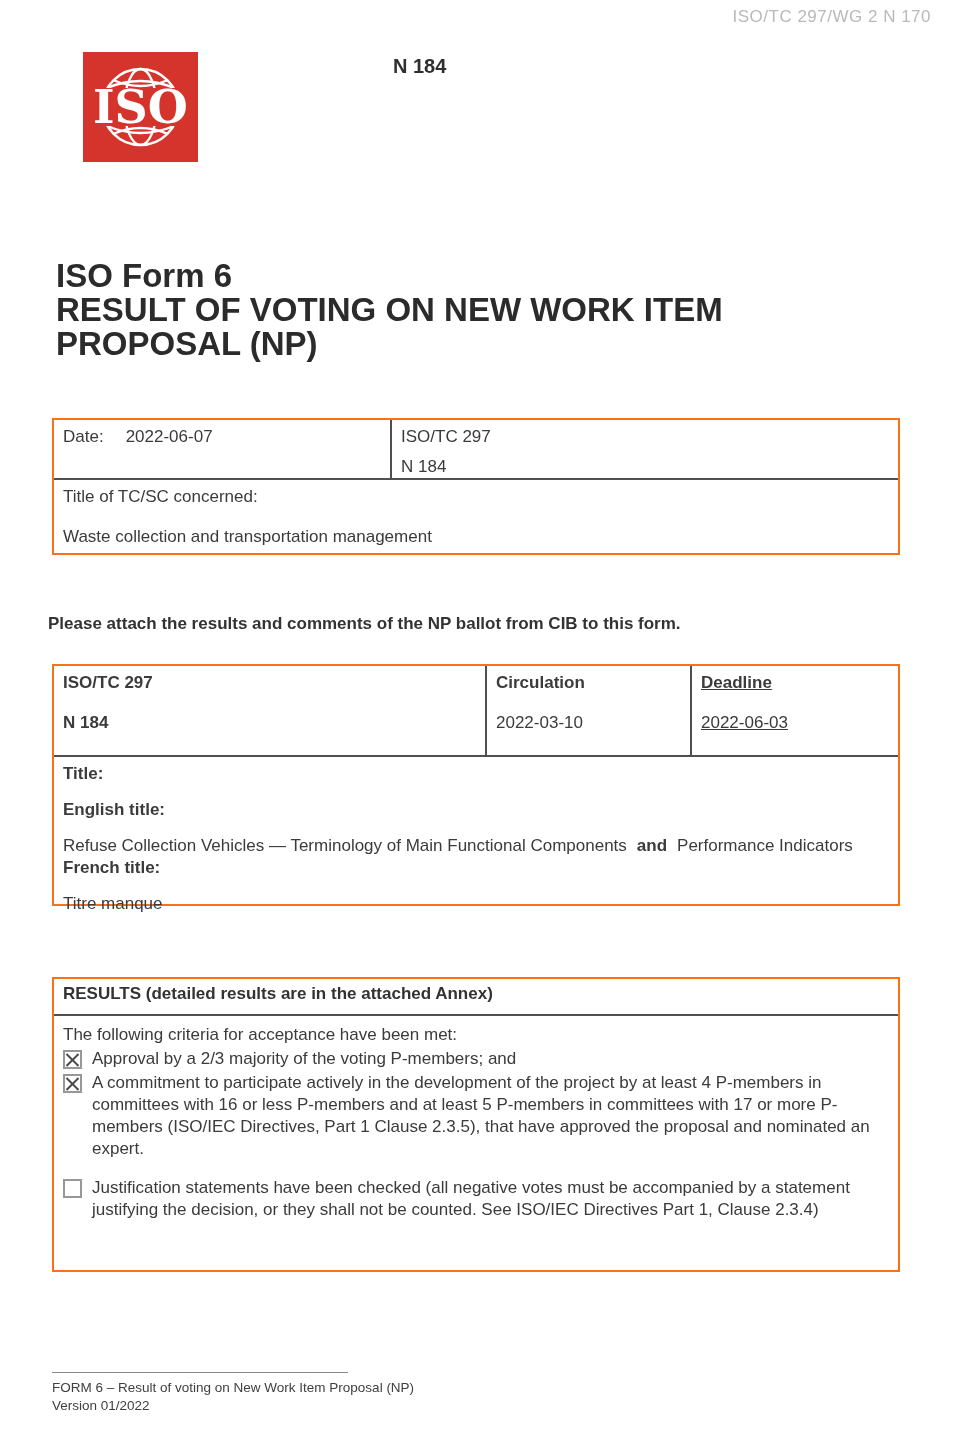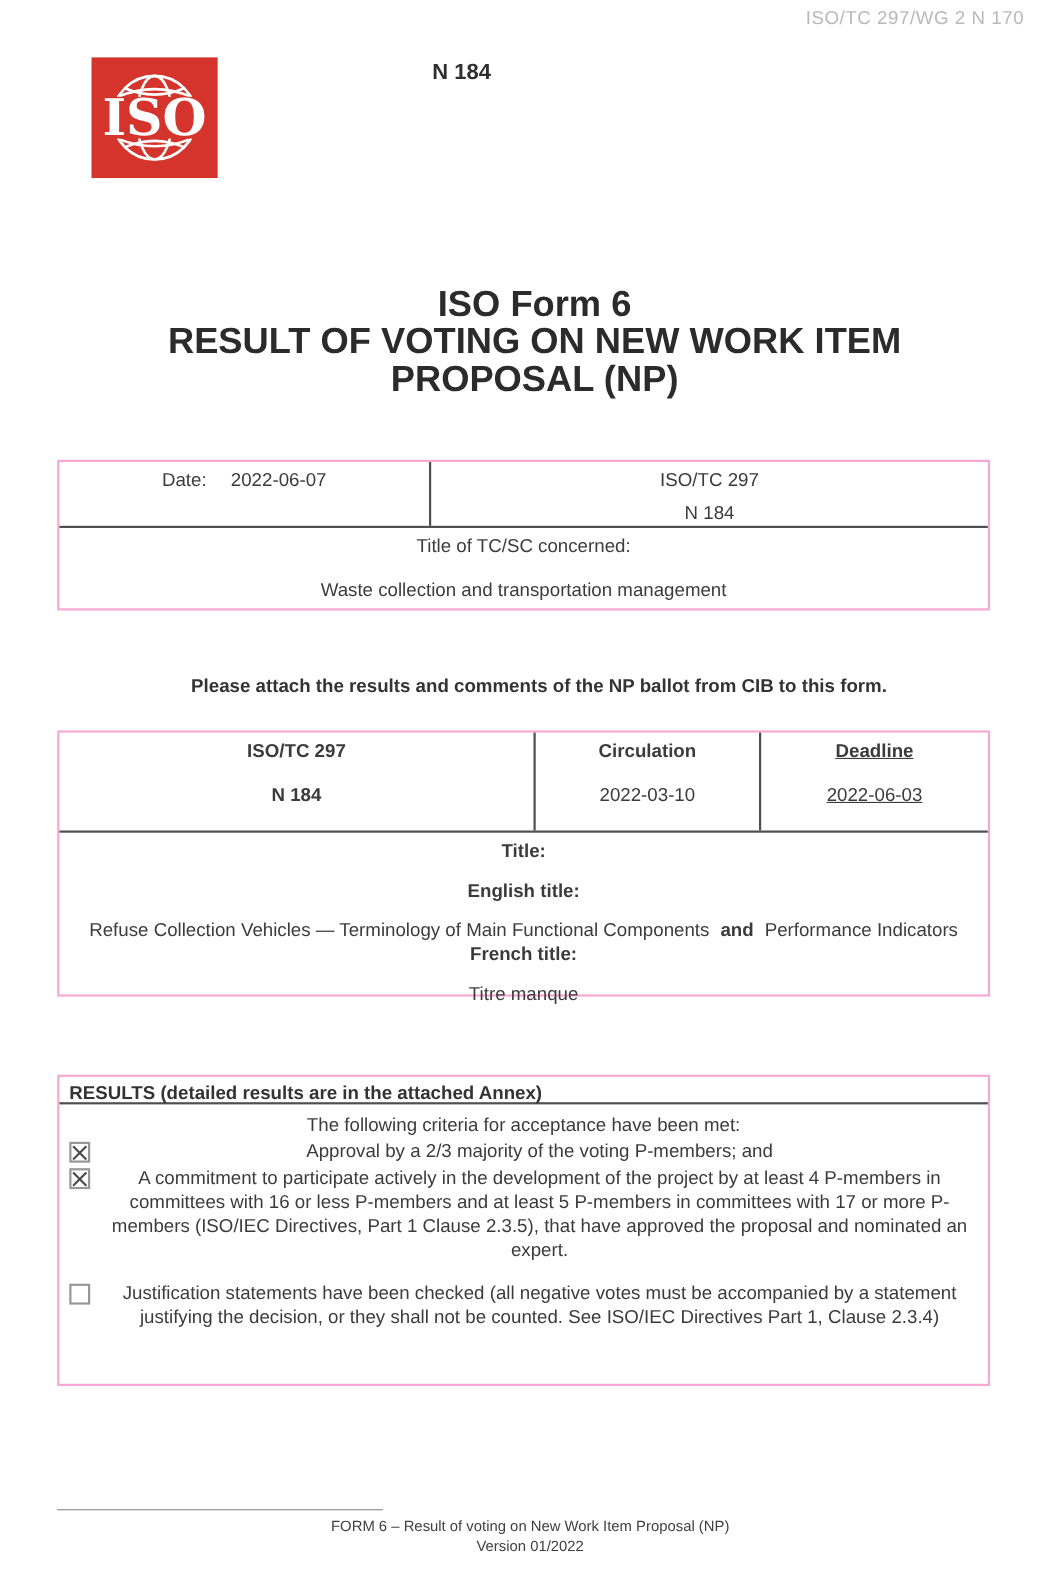--- a/index.html
+++ b/index.html
@@ -2,21 +2,21 @@
 <html><head>
 <meta charset="utf-8">
 <style>
   * { margin:0; padding:0; box-sizing:border-box; }
   html,body { background:#ffffff; }
   body {
     width:967px; height:1450px; position:relative;
     font-family:"Liberation Sans", sans-serif;
     color:#3b3b3b; overflow:hidden;
   }
-  .page { position:absolute; inset:0; background:#ffffff;text-align:center; }
+  .page { position:absolute; inset:0; background:#ffffff; }
 
   
   .doc-ref {
     position:absolute; top:7px; right:36px;
     font-size:17px; color:#b9b9b9; letter-spacing:0.5px;
   }
 
   
   .logo {
     position:absolute; left:63px; top:52px; width:115px; height:110px;margin-left:20px;
@@ -28,58 +28,58 @@
     font-size:20px; font-weight:bold; color:#2f2f2f;
   }
 
   
   .main-title {
     position:absolute; left:56px; top:259px; width:860px;
     font-size:33px; font-weight:bold; line-height:34px; color:#2b2b2b;
   }
 
   
-  .tbl { position:absolute; left:52px; width:848px; border:2px solid #f9a8d4; background:#fff; }
+  .tbl { position:absolute; left:52px; width:848px; border:2px solid #f97316; background:#fff; }
   .row { display:flex; border-top:2px solid #4f4f4f; }
   .row:first-child { border-top:none; }
   .cell { padding:6px 9px; font-size:17px; line-height:22px; }
   .cell + .cell { border-left:2px solid #4f4f4f; }
 
   
   .tbl1 { top:418px; }
   .tbl1 .r1 { height:58px; }
   .tbl1 .r1 .c1 { width:336px; }
   .tbl1 .r1 .c2 { flex:1; }
   .tbl1 .r2 { height:75px; display:block; }
   .date-val { margin-left:22px; }
   .stack-gap { margin-top:8px; }
   .tc-title-value { margin-top:18px; }
 
   
   .attach-note {
-    position:absolute; left:60px; top:614px; width:860px;
+    position:absolute; left:48px; top:614px; width:860px;
     font-size:17px; font-weight:bold; color:#333;
   }
 
   
   .tbl2 { top:664px; }
   .tbl2 .r1 { height:89px; }
   .tbl2 .r1 .c1 { width:431px; }
   .tbl2 .r1 .c2 { width:205px; }
   .tbl2 .r1 .c3 { flex:1;text-decoration:underline; }
   .tbl2 .r2 { height:149px; display:block; }
   .lbl-b { font-weight:bold; }
   .hdr-gap { margin-top:18px; }
   .title-cell p { margin:0; }
   .title-cell .gap14 { margin-top:14px; }
   .eng-and { font-weight:bold; margin:0 10px; }
 
   
   .tbl3 { top:977px; }
-  .tbl3 .hdr { height:23px; padding:5px 9px; font-size:17px; font-weight:bold; color:#333; }
+  .tbl3 .hdr { height:35px; padding:5px 9px; font-size:17px; font-weight:bold; color:#333; }
   .tbl3 .body { display:block; height:256px; padding:8px 9px 0 9px; }
   .crit-intro { font-size:17px; line-height:22px; }
   .crit-item { display:flex; align-items:flex-start; margin-top:2px; }
   .crit-item .txt { flex:1; font-size:17px; line-height:22px; padding-left:10px; }
   .crit-item.third { margin-top:17px; }
   .checkbox {
     width:19px; height:19px; flex:0 0 19px; margin-top:2px;
     border:2px solid #979797; position:relative; background:#fff;
   }
   .checkbox.checked::before, .checkbox.checked::after {

